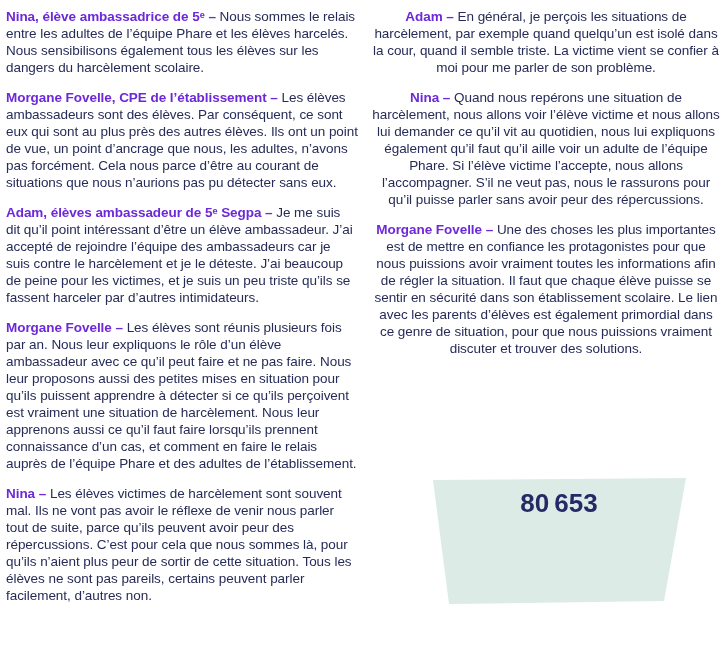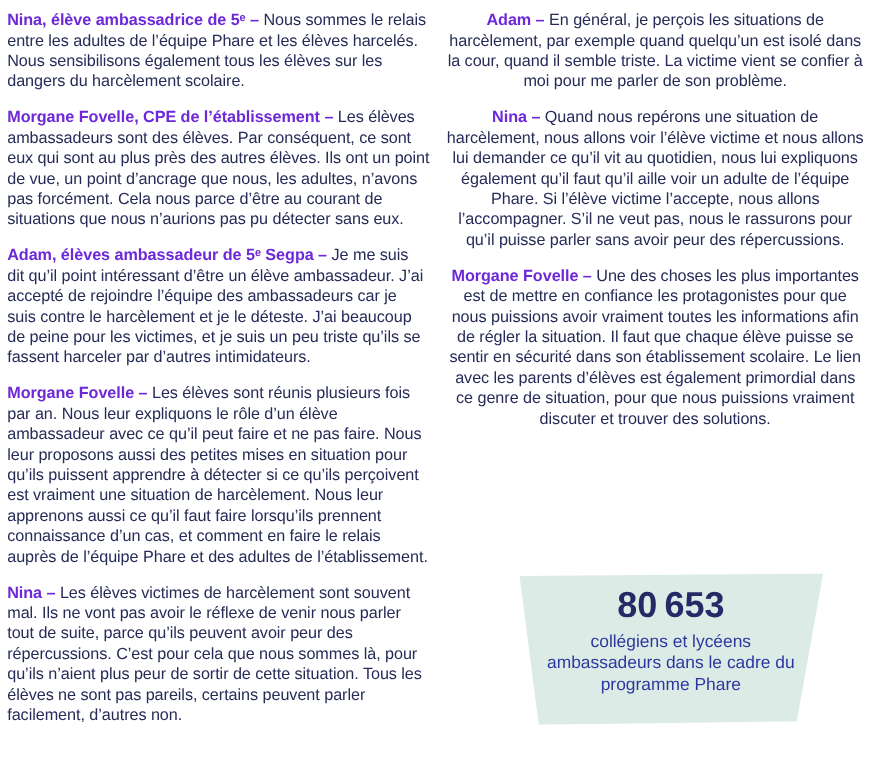--- a/index.html
+++ b/index.html
@@ -34,21 +34,21 @@
     background: #dcebe6;
     clip-path: polygon(8px 9px, 261px 7px, 239px 130px, 24px 133px);
   }
   .stat-inner {
     padding-top: 17px;
     margin-left: 10px;
     width: 248px;
     text-align: center;
   }
   .stat-number {
-    font-size: 30px;
+    font-size: 26px;
     font-weight: 700;
     color: #252a66;
     letter-spacing: 1px;
   }
   .stat-caption {
     margin: 4px auto 0;
     width: 214px;
     font-size: 14.5px;
     line-height: 18px;
     color: #2d379e;
@@ -67,15 +67,14 @@
 
 <div class="column col-right">
   <p class="para"><span class="speaker">Adam –</span> <span>En général, je perçois les situations de harcèlement, par exemple quand quelqu’un est isolé dans la cour, quand il semble triste. La victime vient se confier à moi pour me parler de son problème.</span></p>
   <p class="para"><span class="speaker">Nina –</span> <span>Quand nous repérons une situation de harcèlement, nous allons voir l’élève victime et nous allons lui demander ce qu’il vit au quotidien, nous lui expliquons également qu’il faut qu’il aille voir un adulte de l’équipe Phare. Si l’élève victime l’accepte, nous allons l’accompagner. S’il ne veut pas, nous le rassurons pour qu’il puisse parler sans avoir peur des répercussions.</span></p>
   <p class="para"><span class="speaker">Morgane Fovelle –</span> <span>Une des choses les plus importantes est de mettre en confiance les protagonistes pour que nous puissions avoir vraiment toutes les informations afin de régler la situation. Il faut que chaque élève puisse se sentir en sécurité dans son établissement scolaire. Le lien avec les parents d’élèves est également primordial dans ce genre de situation, pour que nous puissions vraiment discuter et trouver des solutions.</span></p>
 </div>
 
 <div class="stat-box">
   <div class="stat-inner">
     <div class="stat-number">80 653</div>
-    <div class="stat-caption">collégiens et lycéens ambassadeurs dans le cadre du programme Phare</div>
   </div>
 </div>
 
 </body></html>

